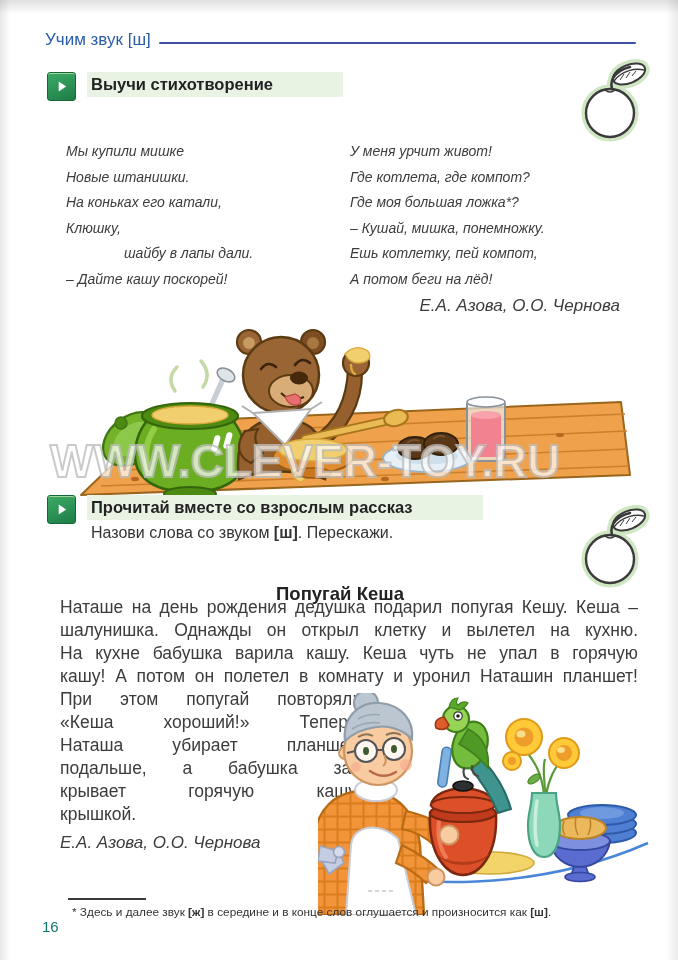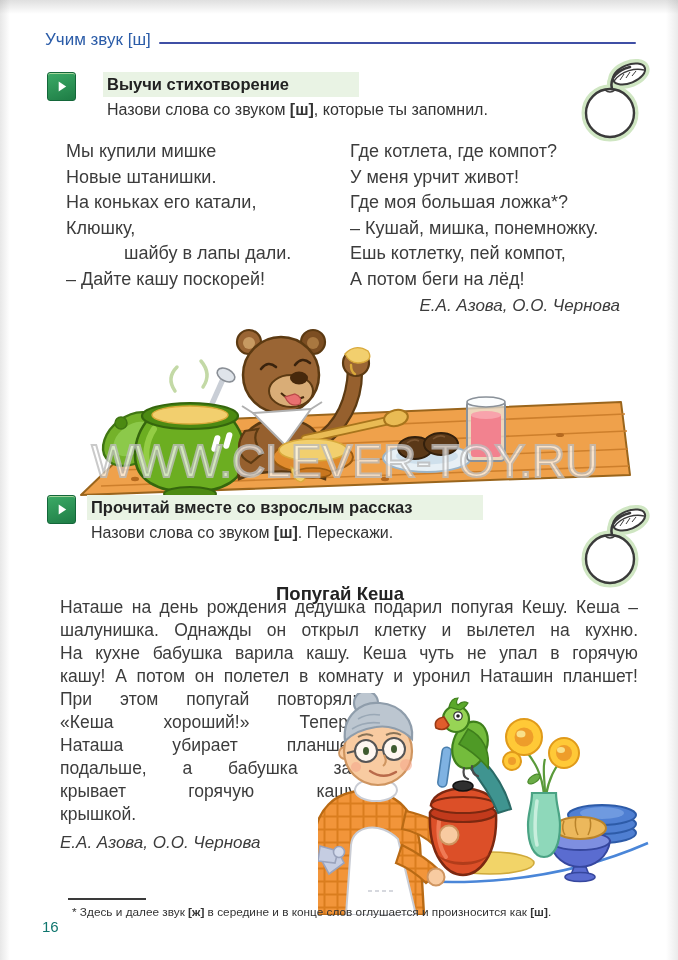--- a/index.html
+++ b/index.html
@@ -16,48 +16,48 @@
   .edge-right{position:absolute;top:0;right:0;bottom:0;width:12px;
     background:linear-gradient(270deg,rgba(110,110,110,.14),rgba(255,255,255,0));}
 
   
   .hdr{position:absolute;top:30px;left:45px;right:42px;display:flex;align-items:center;gap:8px;}
   .hdr-title{color:#2b5ca8;font-size:17px;white-space:nowrap;}
   .hdr-rule{flex:1;height:2px;background:#3f4fa5;margin-top:5px;border-radius:1px;}
 
   
   .task{position:absolute;left:47px;right:110px;display:flex;align-items:flex-start;}
-  .task1{top:72px;gap:16px;}
+  .task1{top:72px;}
   .task2{top:495px;}
   .arrow-box{flex:0 0 27px;width:27px;height:27px;border-radius:3px;
     background:linear-gradient(160deg,#3cab67 0%,#1e7c45 100%);
     border:1px solid #14673a; box-shadow:inset 0 1px 0 rgba(255,255,200,.55);
     display:flex;align-items:center;justify-content:center;}
   .task-text{margin-left:11px;}
   .task-title{display:inline-block;font-weight:bold;font-size:16.5px;color:#222;
     background:#e9f3e4;padding:3px 70px 3px 4px;}
   .task-sub{margin-top:4px;font-size:16px;color:#333;padding-left:4px;}
   .snd{font-weight:bold;}
 
   .sticker{position:absolute;right:24px;width:80px;height:86px;}
   .sticker1{top:58px;}
   .sticker2{top:504px;}
 
   
   .poem{position:absolute;top:139px;left:66px;right:58px;display:flex;}
   .poem-left{width:284px;}
   .poem-right{flex:1;}
-  .pline{font-size:18px;line-height:25.6px;color:#3c3c3c;}
+  .pline{font-size:14px;line-height:25.6px;color:#3c3c3c;font-style:italic;}
   .indent{padding-left:58px;}
   .poem-author{margin-top:3px;font-style:italic;font-size:17px;text-align:right;color:#3c3c3c;}
 
   
   .bear-scene{position:absolute;left:55px;top:327px;width:580px;height:186px;}
-  .watermark{position:absolute;left:50px;top:434px;width:590px;text-align:center;
-    font-weight:normal;font-size:46px;letter-spacing:0px;
+  .watermark{position:absolute;left:50px;top:434px;width:590px;text-align:left;
+    font-weight:bold;font-size:46px;letter-spacing:0px;
     color:rgba(255,255,255,.88); -webkit-text-stroke:2px #bdbdbd;
     opacity:.8; pointer-events:none; font-family:"Liberation Sans",sans-serif;}
 
   
   .story-title{position:absolute;top:563px;left:60px;right:58px;text-align:center;
     font-weight:bold;font-size:18.5px;color:#222;margin-top:20px;}
   .story-full{position:absolute;top:596px;left:60px;right:40px;}
   .sline{font-size:17.5px;line-height:23px;color:#3c3c3c;}
   .just{text-align:justify;text-align-last:justify;}
   .story-narrow{position:absolute;top:688px;left:60px;width:297px;}
@@ -84,21 +84,20 @@
   </div>
 
   <div class="task task1">
     <span class="arrow-box">
       <svg width="17" height="17" viewBox="0 0 27 27">
           <polygon points="9,5.5 21,13.5 9,21.5" fill="#ffffff"></polygon>
         </svg>
     </span>
     <span class="task-text">
       <span class="task-title">Выучи стихотворение</span>
-      <div class="task-sub"><span>Назови слова со звуком </span><span class="snd">[ш]</span><span>, которые ты запомнил.</span></div>
     </span>
   </div>
 
   <div class="sticker sticker1">
     <svg width="80" height="86" viewBox="0 0 80 86">
       <g stroke="#cfe6c2" stroke-width="9" fill="none" stroke-linejoin="round" stroke-linecap="round">
         <circle cx="36" cy="55" r="24"></circle>
         <path d="M38,31 C35,20 44,12 56,9"></path>
         <ellipse cx="55" cy="16" rx="17" ry="9" transform="rotate(-22 55 16)"></ellipse>
       </g>
@@ -114,22 +113,22 @@
   <div class="poem">
     <div class="poem-left">
       <div class="pline">Мы купили мишке</div>
       <div class="pline">Новые штанишки.</div>
       <div class="pline">На коньках его катали,</div>
       <div class="pline">Клюшку,</div>
       <div class="pline indent">шайбу в лапы дали.</div>
       <div class="pline">– Дайте кашу поскорей!</div>
     </div>
     <div class="poem-right">
+      <div class="pline">У меня урчит живот!</div>
       <div class="pline">Где котлета, где компот?</div>
-      <div class="pline">У меня урчит живот!</div>
       <div class="pline">Где моя большая ложка*?</div>
       <div class="pline">– Кушай, мишка, понемножку.</div>
       <div class="pline">Ешь котлетку, пей компот,</div>
       <div class="pline">А потом беги на лёд!</div>
       <div class="poem-author">Е.А. Азова, О.О. Чернова</div>
     </div>
   </div>
 
   <div class="bear-scene">
     <svg width="580" height="186" viewBox="0 0 580 186">

